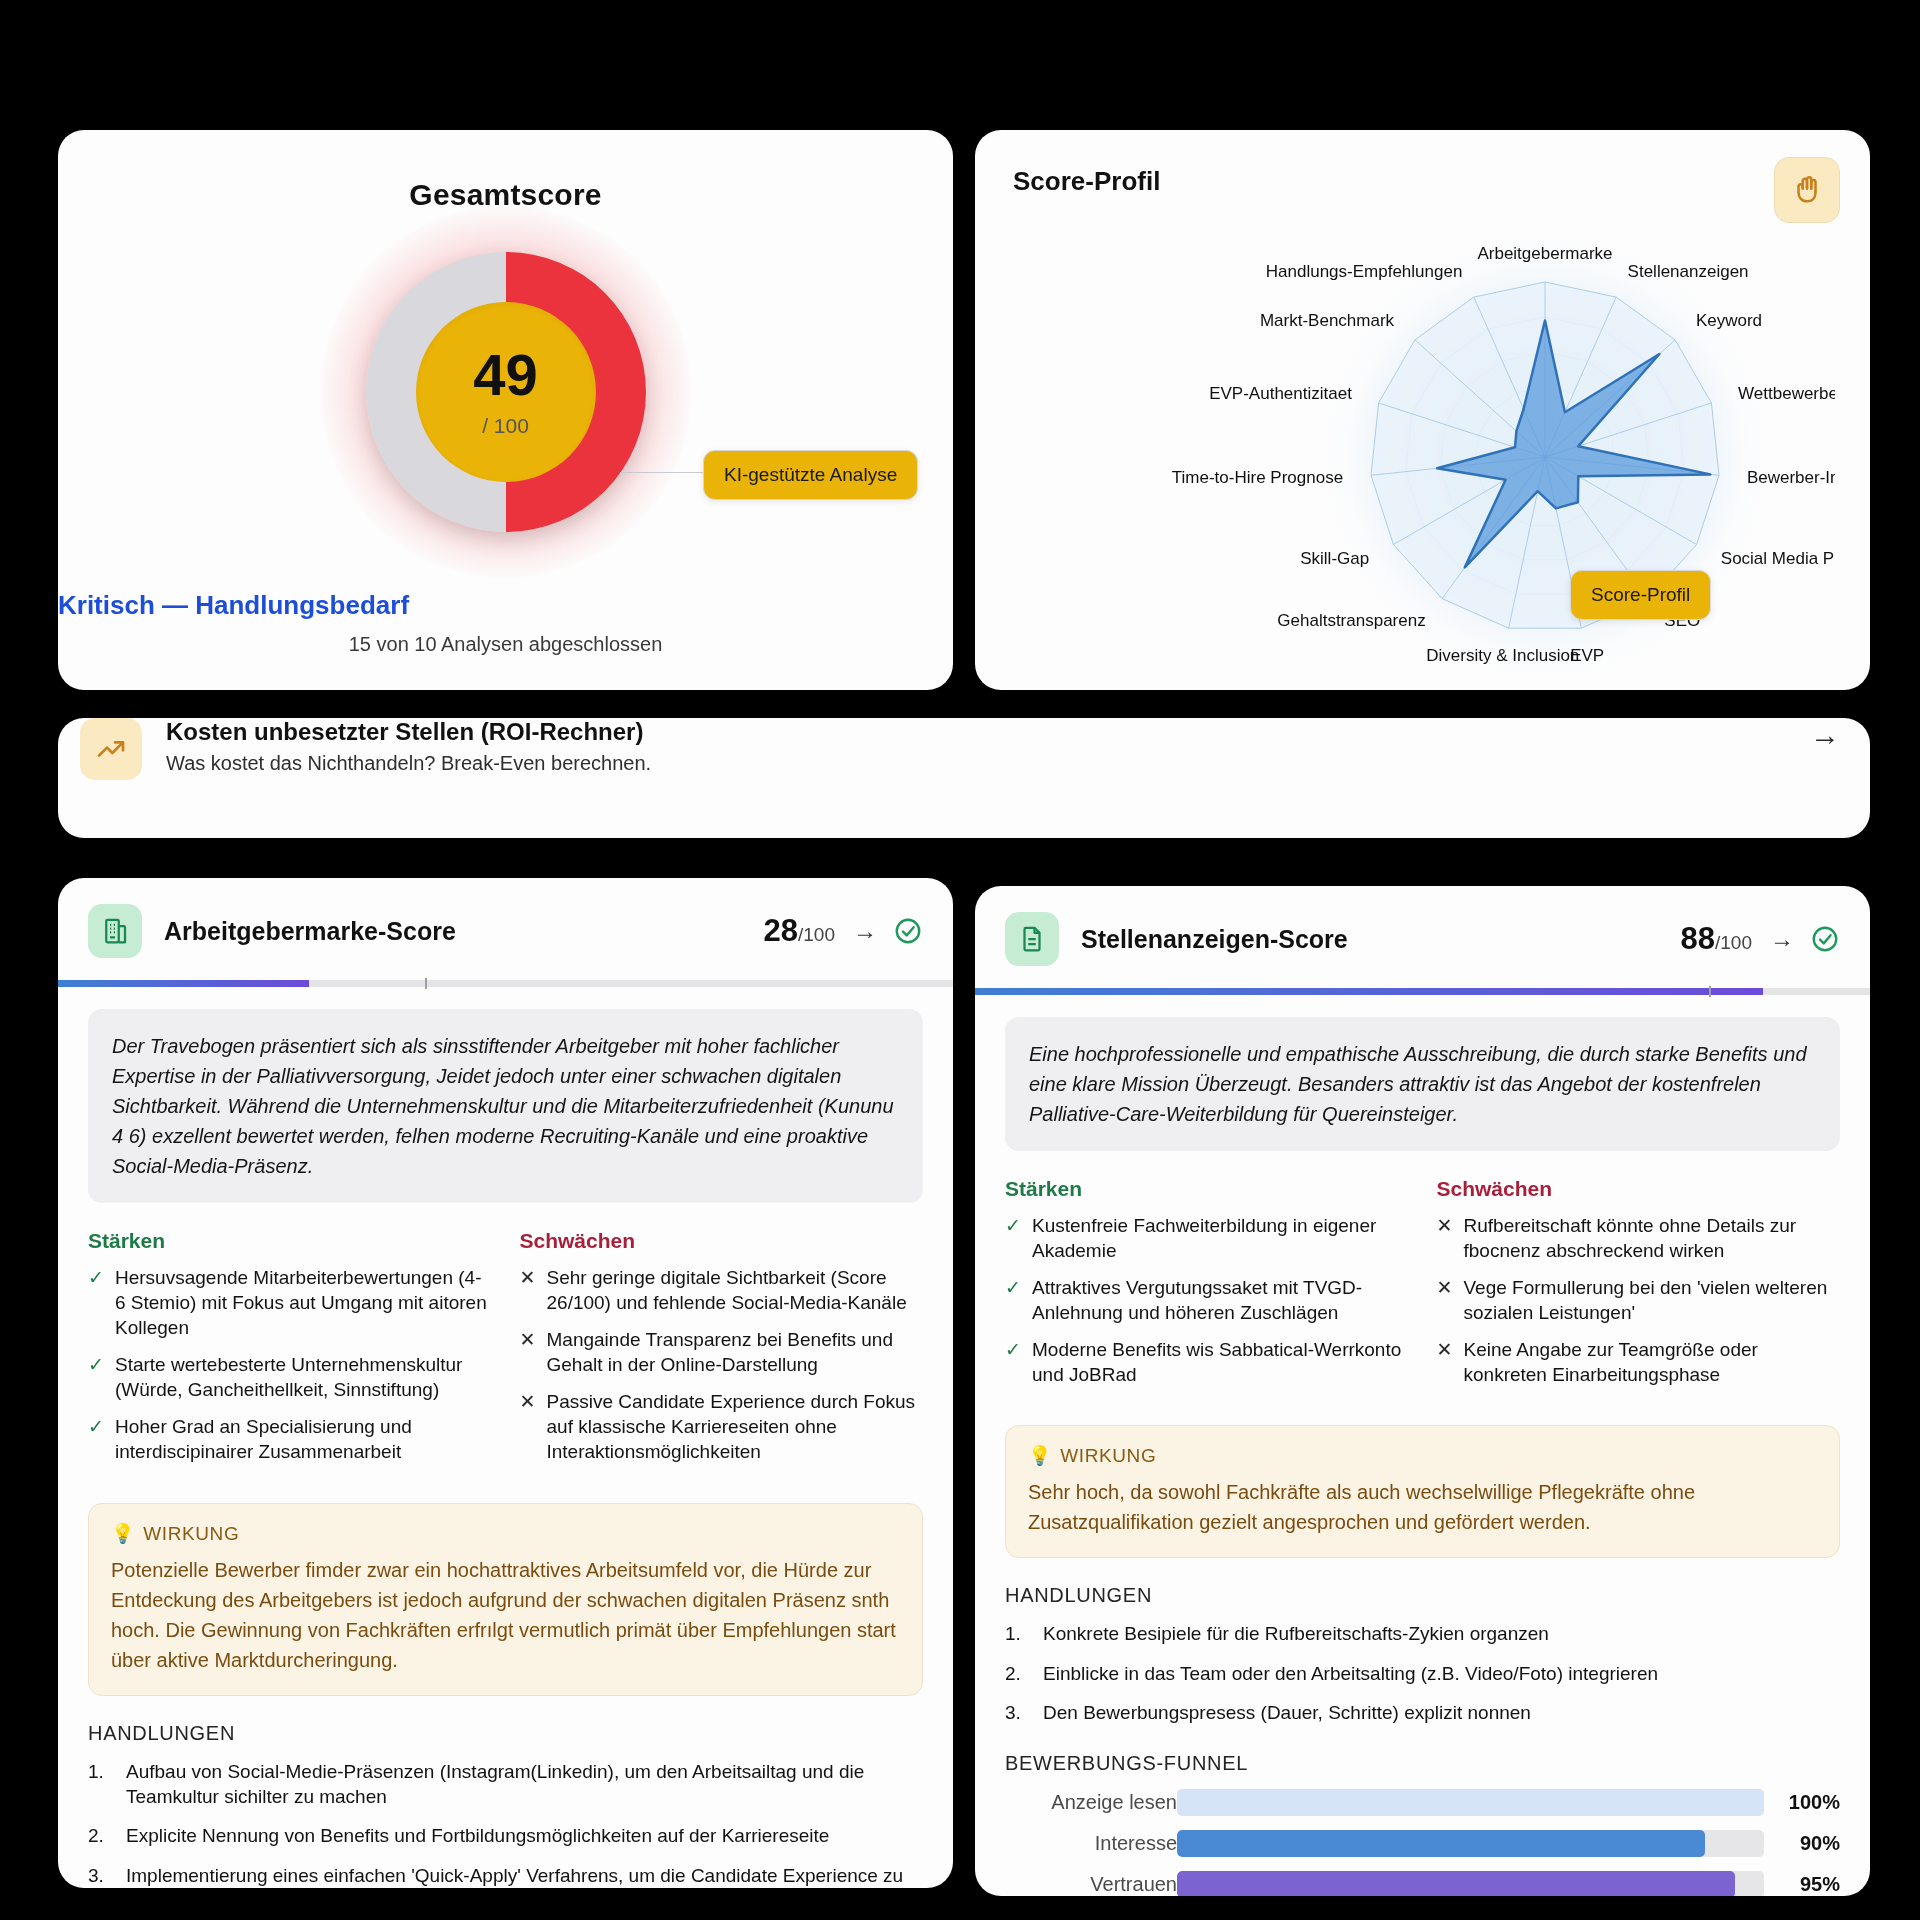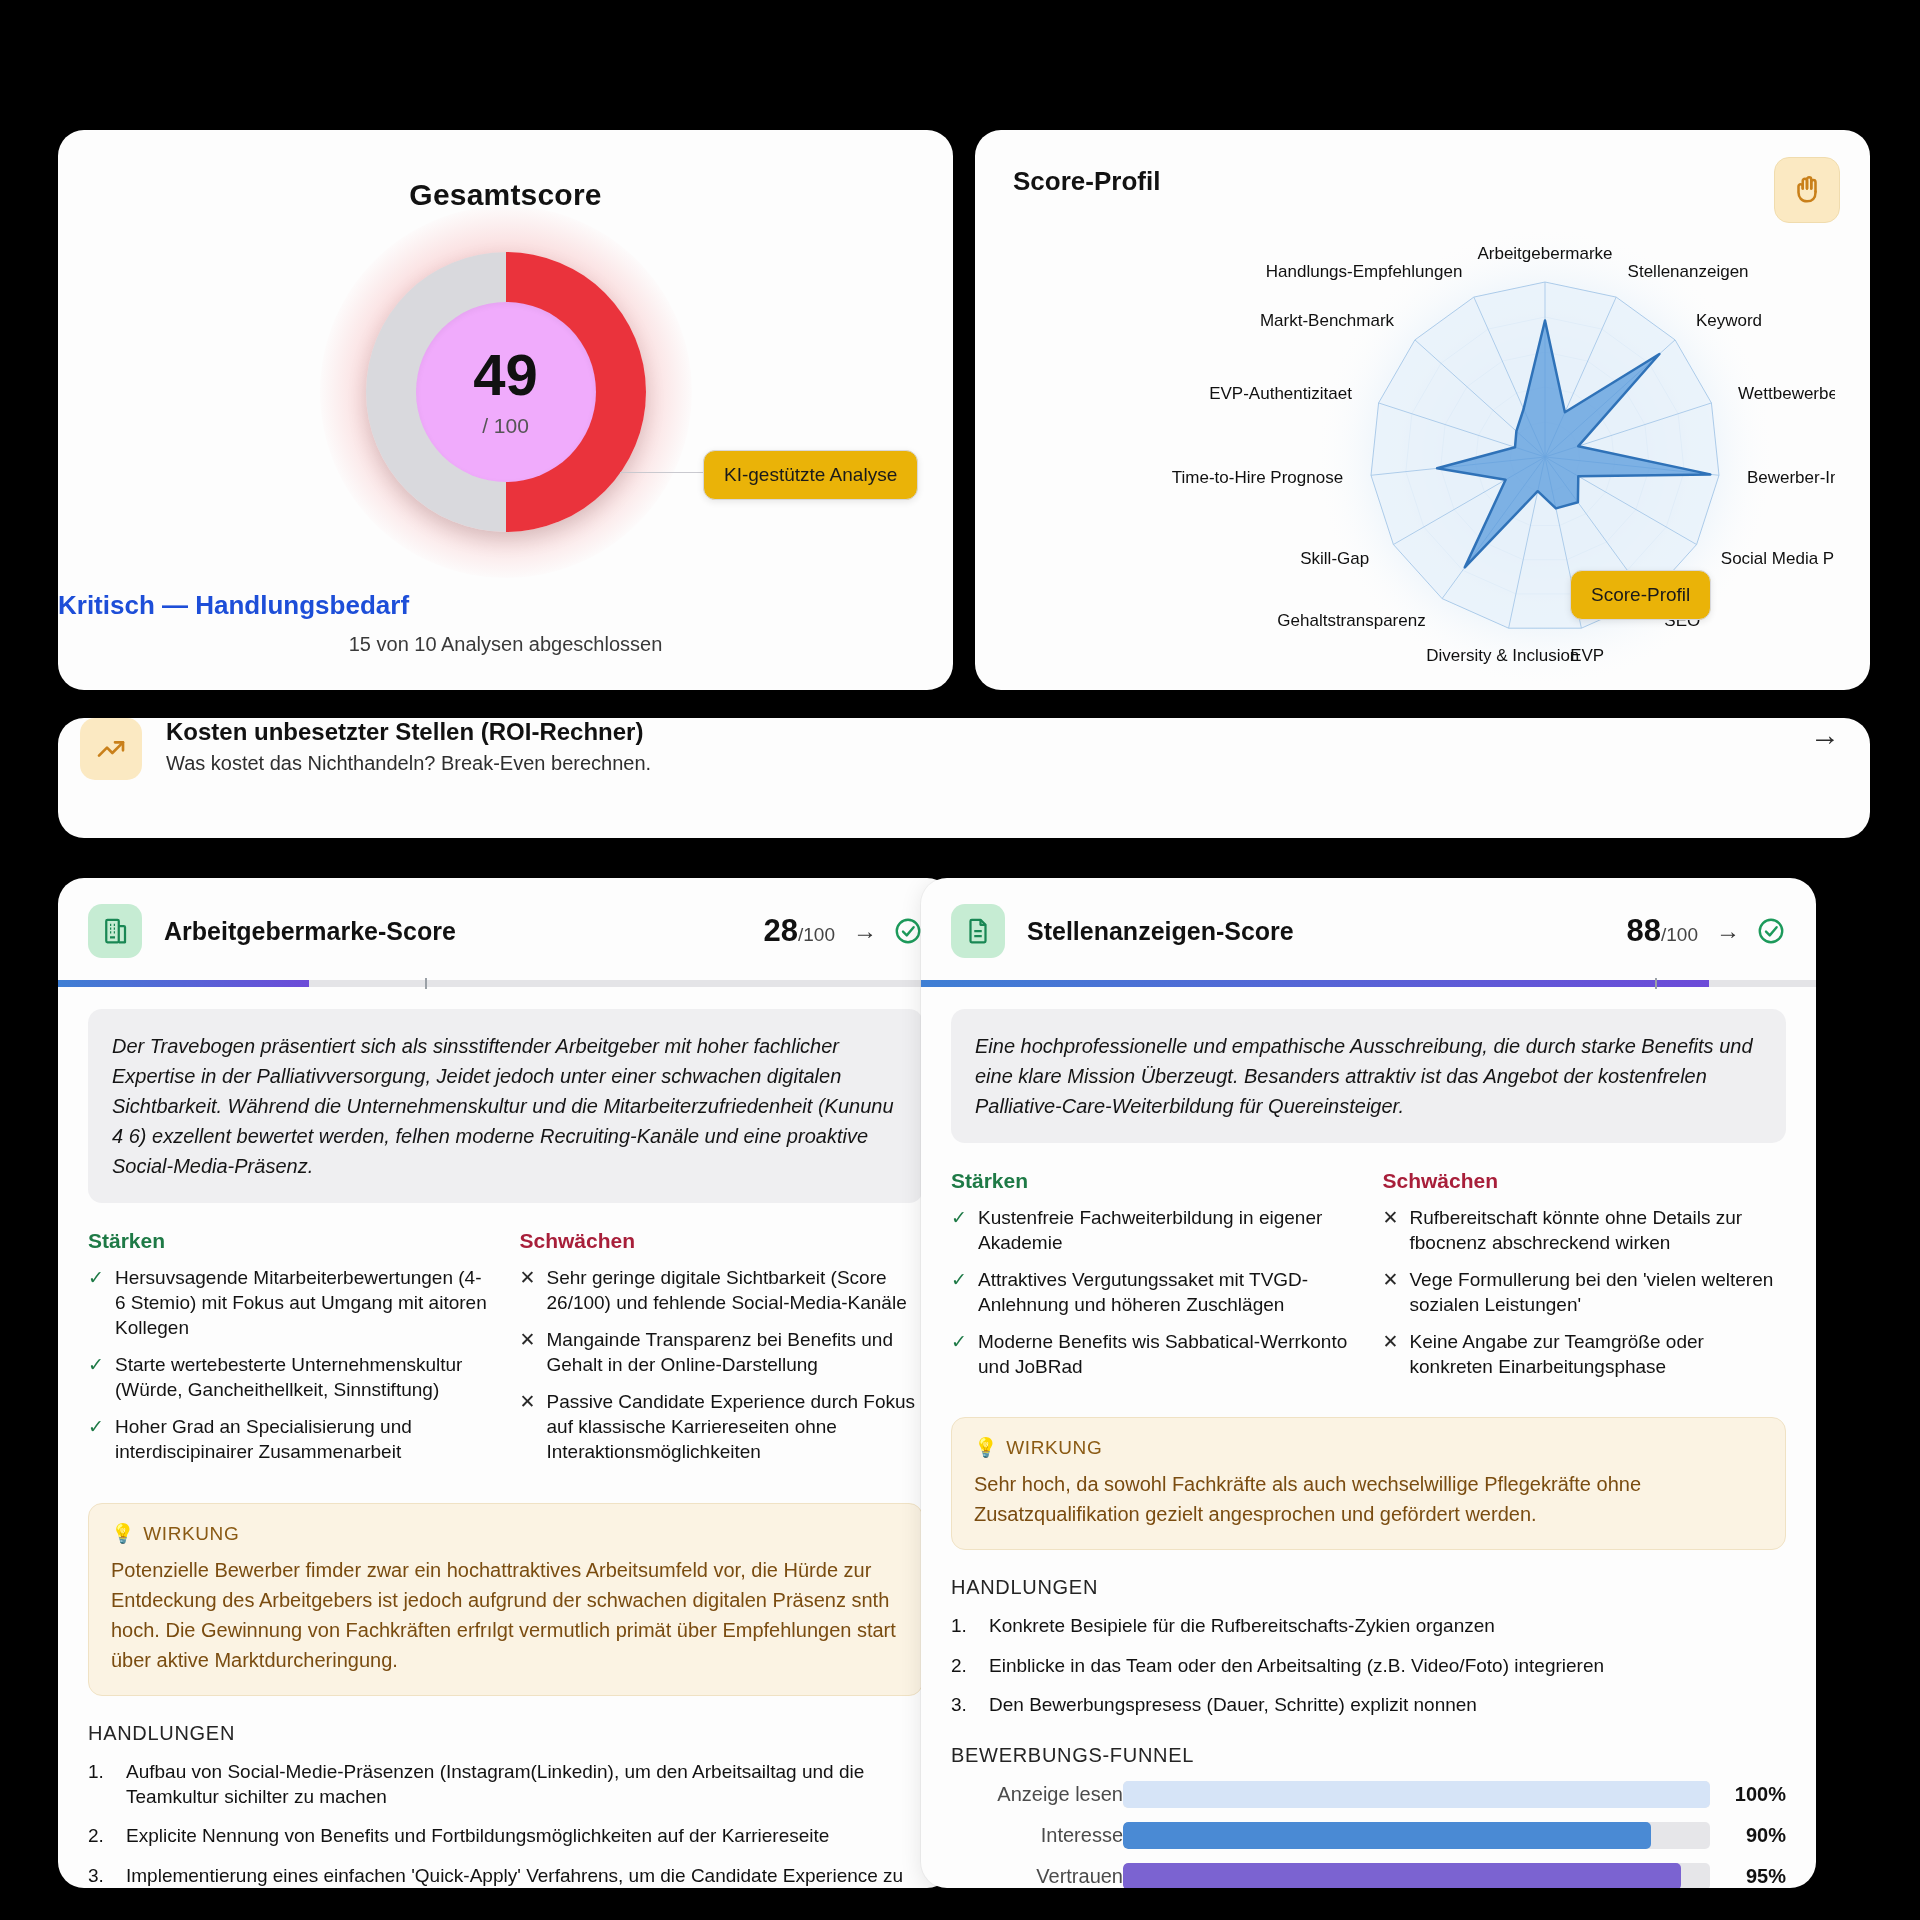--- a/index.html
+++ b/index.html
@@ -33,21 +33,21 @@
     border-radius:50%;
     background: radial-gradient(circle, rgba(237,52,58,0.30) 38%, rgba(237,52,58,0.12) 58%, rgba(237,52,58,0) 72%);
   }
   .donut {
     position:absolute; inset:0; border-radius:50%;
     background: conic-gradient(#ea333c 0deg 180deg, #d9d9dd 180deg 360deg);
     box-shadow: 0 8px 20px rgba(0,0,0,0.14);
   }
   .donut-hole {
     position:absolute; left:50px; top:50px; width:180px; height:180px;
-    border-radius:50%; background:#f0abfc;
+    border-radius:50%; background:#eab308;
     display:flex; flex-direction:column; align-items:center; justify-content:center;
     box-shadow: inset 0 2px 6px rgba(0,0,0,0.05);
   }
   .donut-value { font-size: 58px; font-weight: bold; color:#111; line-height:1; }
   .donut-max { font-size: 21px; color:#555; margin-top:10px; }
 
   .callout {
     position:absolute; background:#eab308; border:1px solid #d7d7db;
     border-radius:12px; padding:13px 20px; font-size:19px; color:#1a1a1a;
     box-shadow: 0 2px 7px rgba(0,0,0,0.09);
@@ -89,21 +89,21 @@
     color:#c97f18;
   }
   .roi-text { margin-left: 24px; flex:1 1 auto; }
   .roi-title { font-size:24px; font-weight:bold; color:#111; }
   .roi-sub { font-size:20px; color:#2e2e2e; margin-top:6px; }
   .roi-arrow { font-size:30px; color:#2b2b2b; padding-right:8px; }
 
   
   .detail-card { top: 878px; width: 895px; height: 1010px; overflow: hidden; }
   #card-emp { left: 58px; }
-  #card-job { left: 921px; }
+  #card-job { left: 975px; margin-top: 8px; }
 
   .dc-head {
     display:flex; align-items:center; padding: 26px 30px 22px 30px;
   }
   .dc-icon {
     width:54px; height:54px; border-radius:14px; background:#c6ecd3;
     display:flex; align-items:center; justify-content:center; color:#198754;
     flex: 0 0 auto;
   }
   .dc-title { font-size:25px; font-weight:bold; color:#111; margin-left:22px; flex:1 1 auto;}

